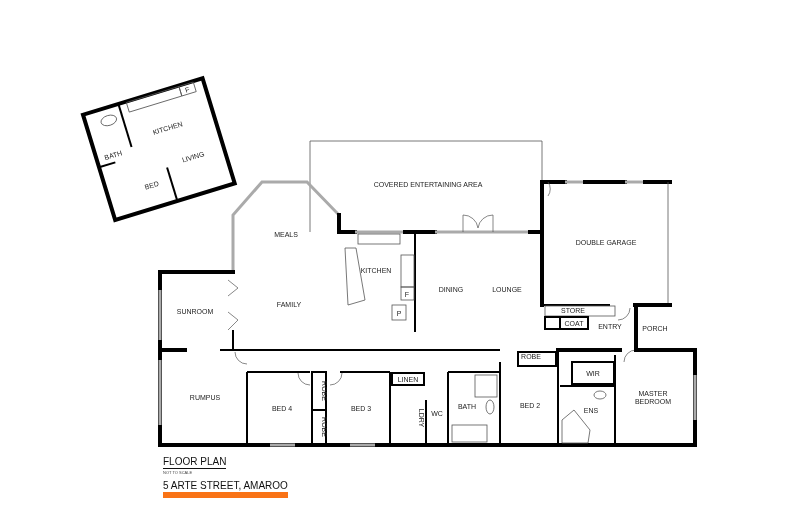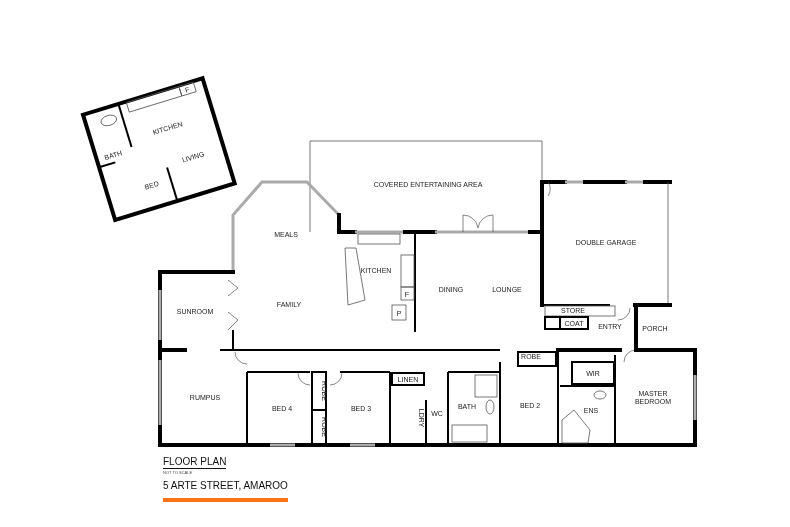--- a/index.html
+++ b/index.html
@@ -7,21 +7,21 @@
   svg { position: absolute; left: 0; top: 0; }
   .wall { stroke: #000; stroke-width: 4; fill: none; stroke-linecap: square; }
   .wallthin { stroke: #000; stroke-width: 2; fill: none; }
   .line { stroke: #555; stroke-width: 0.8; fill: none; }
   .win { stroke: #aaa; stroke-width: 3; fill: none; }
   .door { stroke: #555; stroke-width: 0.7; fill: none; }
   .lbl { font-family: "Liberation Sans", sans-serif; font-size: 7px; fill: #222; text-anchor: middle; }
   .title { position: absolute; font-family: "Liberation Sans", sans-serif; color: #111; }
   #fp-title { left: 163px; top: 456px; font-size: 10px; border-bottom: 1px solid #111; padding-bottom: 1px; }
   #fp-sub { left: 163px; top: 470px; font-size: 4px; color: #444; }
-  #fp-addr { left: 163px; top: 480px; font-size: 10px; border-bottom: 4px solid #f97316; padding-bottom: 7px; }
+  #fp-addr { left: 163px; top: 480px; font-size: 10px; border-bottom: 6px solid #f97316; padding-bottom: 1px; }
 </style>
 </head>
 <body>
 
 <svg width="790" height="527" viewBox="0 0 790 527">
 
   <g transform="rotate(-17 155 145)">
     <rect x="95" y="95" width="125" height="110" class="wall"></rect>
     <line x1="132" y1="95" x2="132" y2="140" class="wallthin"></line>
     <line x1="95" y1="150" x2="112" y2="150" class="wallthin"></line>

